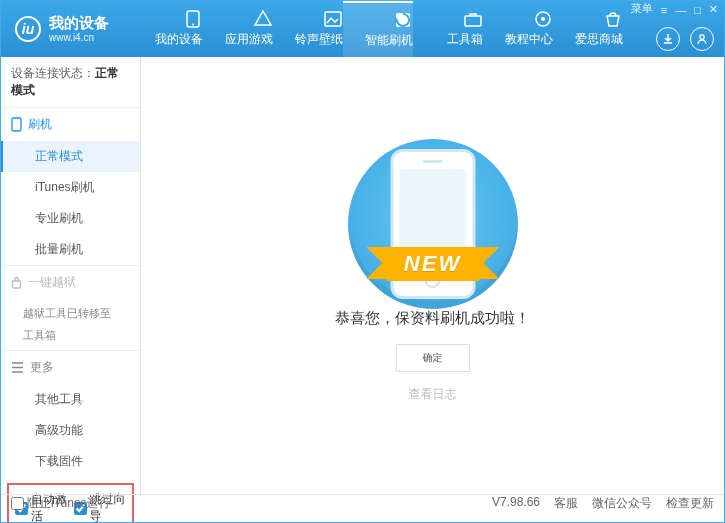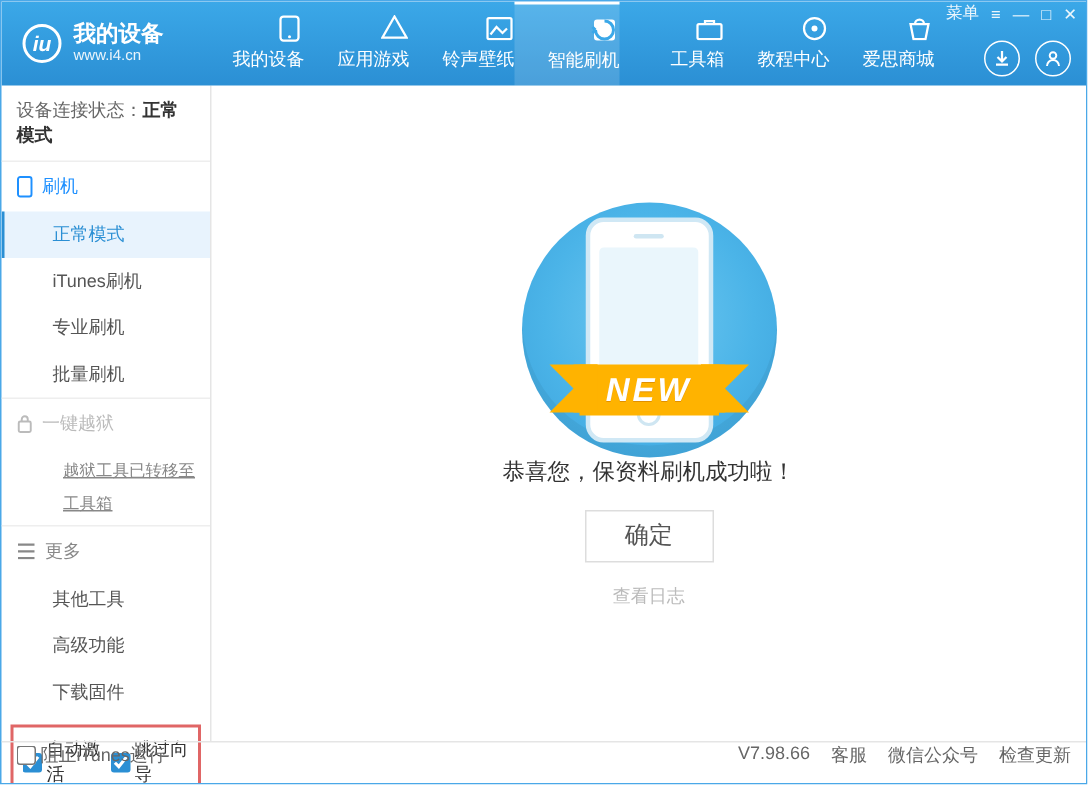--- a/index.html
+++ b/index.html
@@ -21,40 +21,40 @@
 .circle-btn { width: 24px; height: 24px; border: 1.5px solid #fff; border-radius: 50%; display: flex; align-items: center; justify-content: center; cursor: pointer; }
 .body { flex: 1; display: flex; min-height: 0; }
 .sidebar { width: 140px; border-right: 1px solid #e5e5e5; display: flex; flex-direction: column; font-size: 12px; }
 .conn-status { padding: 8px 10px; color: #666; }
 .conn-status b { color: #333; }
 .sb-section { border-top: 1px solid #eee; }
 .sb-head { display: flex; align-items: center; gap: 6px; padding: 8px 10px; color: #666; }
 .sb-head.blue { color: #1e90ff; }
 .sb-item { padding: 7px 10px 7px 34px; color: #555; cursor: pointer; }
 .sb-item.active { background: #e8f3fd; color: #2b8fd4; border-left: 2px solid #2b8fd4; padding-left: 32px; }
-.sb-item.sub { padding-left: 41px; font-size: 11px; color: #888; text-decoration: underline; }
+.sb-item.sub { padding-left: 22px; font-size: 11px; color: #888; }
 .sb-lock { color:#bbb; }
 .sb-more-icon { color:#888; }
 .checks { border: 2px solid #e06666; margin: 6px 6px 0 6px; padding: 6px; display: flex; gap: 6px; align-items: center; }
 .chk { display: flex; align-items: center; gap: 3px; cursor: pointer; }
 .chk input { accent-color: #2b8fd4; }
 .main { flex: 1; display: flex; flex-direction: column; align-items: center; justify-content: center; position: relative; }
 .illus { width: 170px; height: 170px; position: relative; margin-top: -10px; }
 .illus-bg { position:absolute; inset:0; border-radius:50%; background: radial-gradient(circle at 50% 45%, #6fc8f0 0%, #4bb4e8 55%, #3aa0da 100%); box-shadow: inset 0 -8px 0 rgba(0,0,0,.05); }
 .illus-phone { position:absolute; left:50%; top:50%; transform:translate(-50%,-50%); width:85px; height:150px; background:#fff; border:3px solid #d0e8f5; border-radius:12px; display:flex; flex-direction:column; align-items:center; }
 .illus-phone::before{content:""; width:20px; height:3px; background:#cfe6f2; border-radius:2px; margin-top:8px;}
 .illus-phone::after{content:""; width:12px; height:12px; border:2px solid #cfe6f2; border-radius:50%; margin-top:auto; margin-bottom:8px;}
 .illus-screen{ flex:1; width:66px; margin:6px 0; background:#eaf6fc; border-radius:3px;}
 .illus-ribbon{ position:absolute; left:50%; transform:translateX(-50%); bottom:28px; }
 .ribbon-body{ background:#ffb300; color:#fff; font-weight:900; font-size:22px; letter-spacing:2px; padding:4px 18px; position:relative; font-style:italic; text-shadow:0 1px 0 #e09000;}
 .ribbon-body::before,.ribbon-body::after{content:"";position:absolute;top:0;border:16px solid #ffb300;}
 .ribbon-body::before{left:-20px;border-left-color:transparent;}
 .ribbon-body::after{right:-20px;border-right-color:transparent;}
 .success-text { font-size: 15px; color:#333; }
-.ok-btn { margin-top: 16px; border:1px solid #ddd; background:#fff; padding:6px 26px; font-size:16px; cursor:pointer; color:#555; }
+.ok-btn { margin-top: 16px; border:1px solid #ddd; background:#fff; padding:6px 26px; font-size:10px; cursor:pointer; color:#555; }
 .log-link { margin-top: 14px; color:#bbb; font-size:12px; cursor:pointer; }
 .footer { height: 28px; border-top: 1px solid #e5e5e5; display:flex; align-items:flex-start; padding:0 10px; font-size:12px; color:#666; gap:14px;}
 .footer .spacer{flex:1;}
 .footer-item{cursor:pointer;}
 svg { display:block; }
 </style>
 </head>
 <body>
 <div class="app">
 

